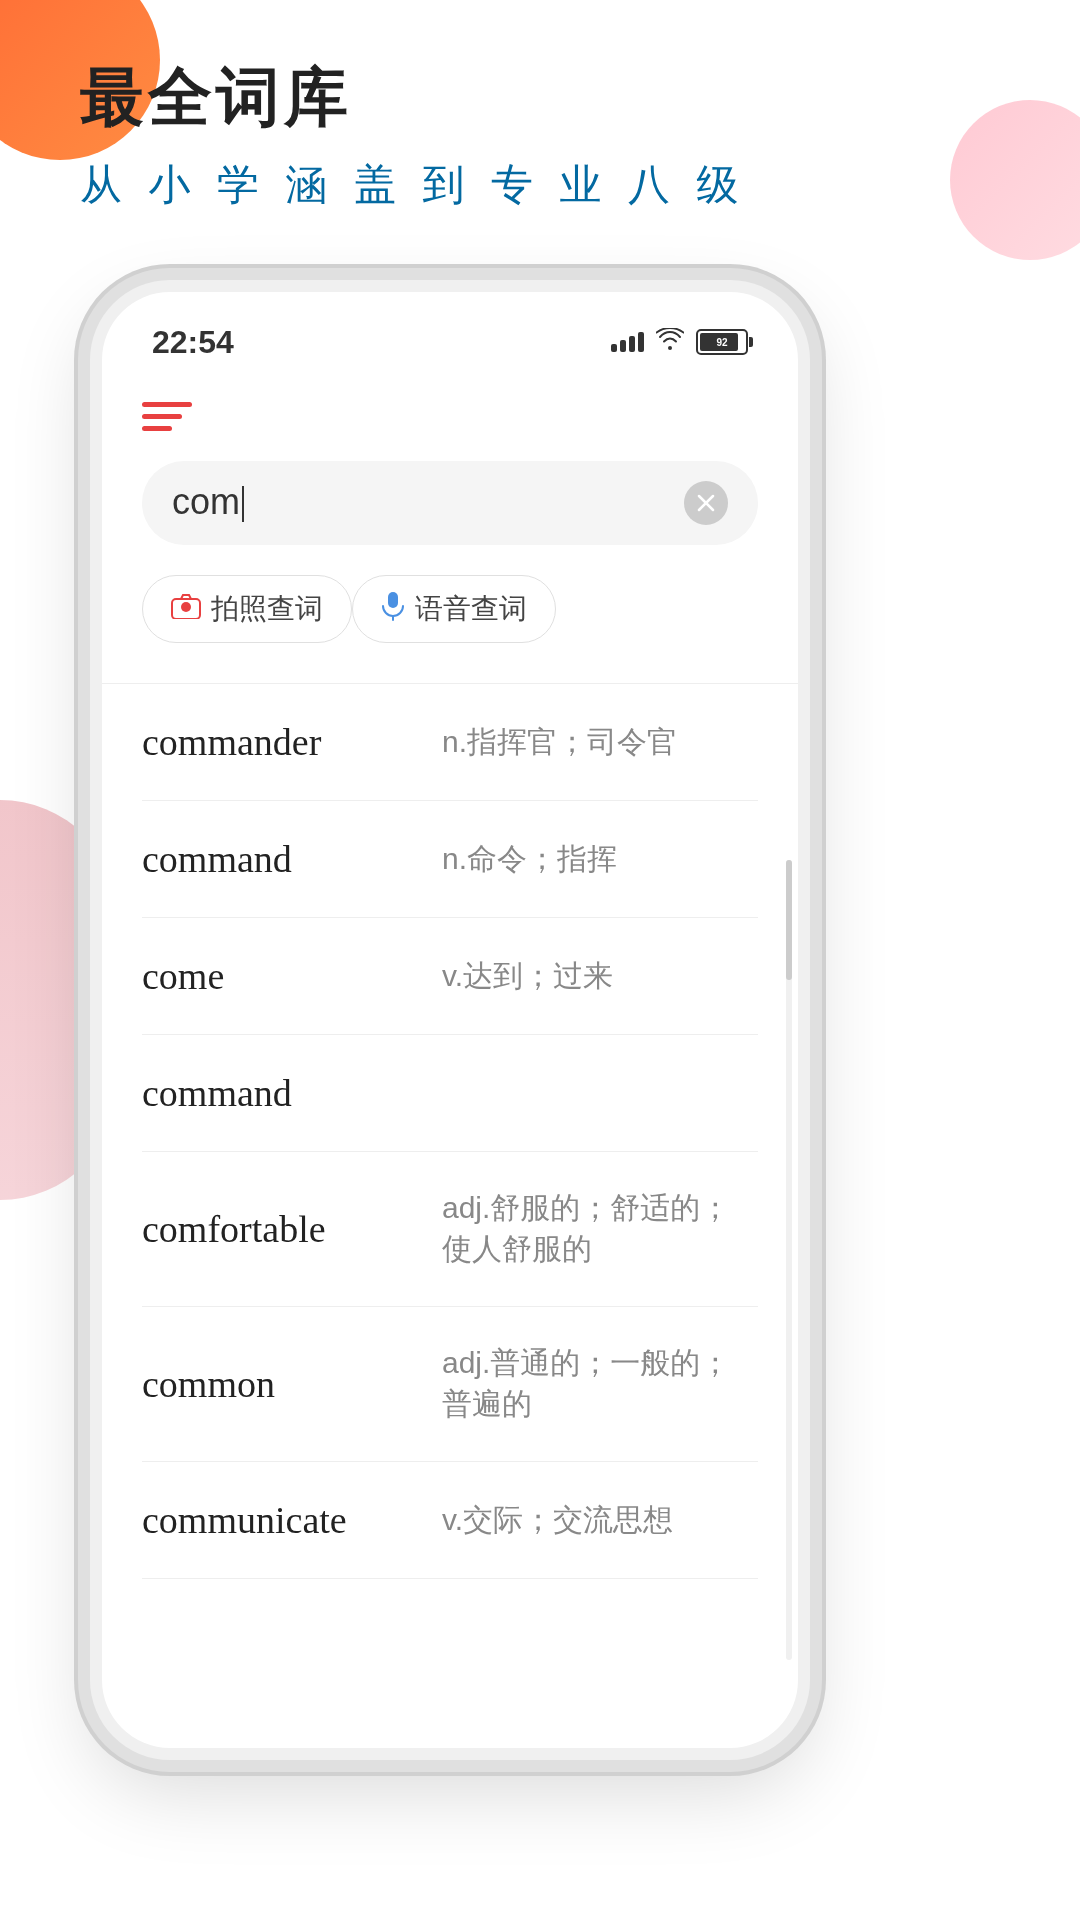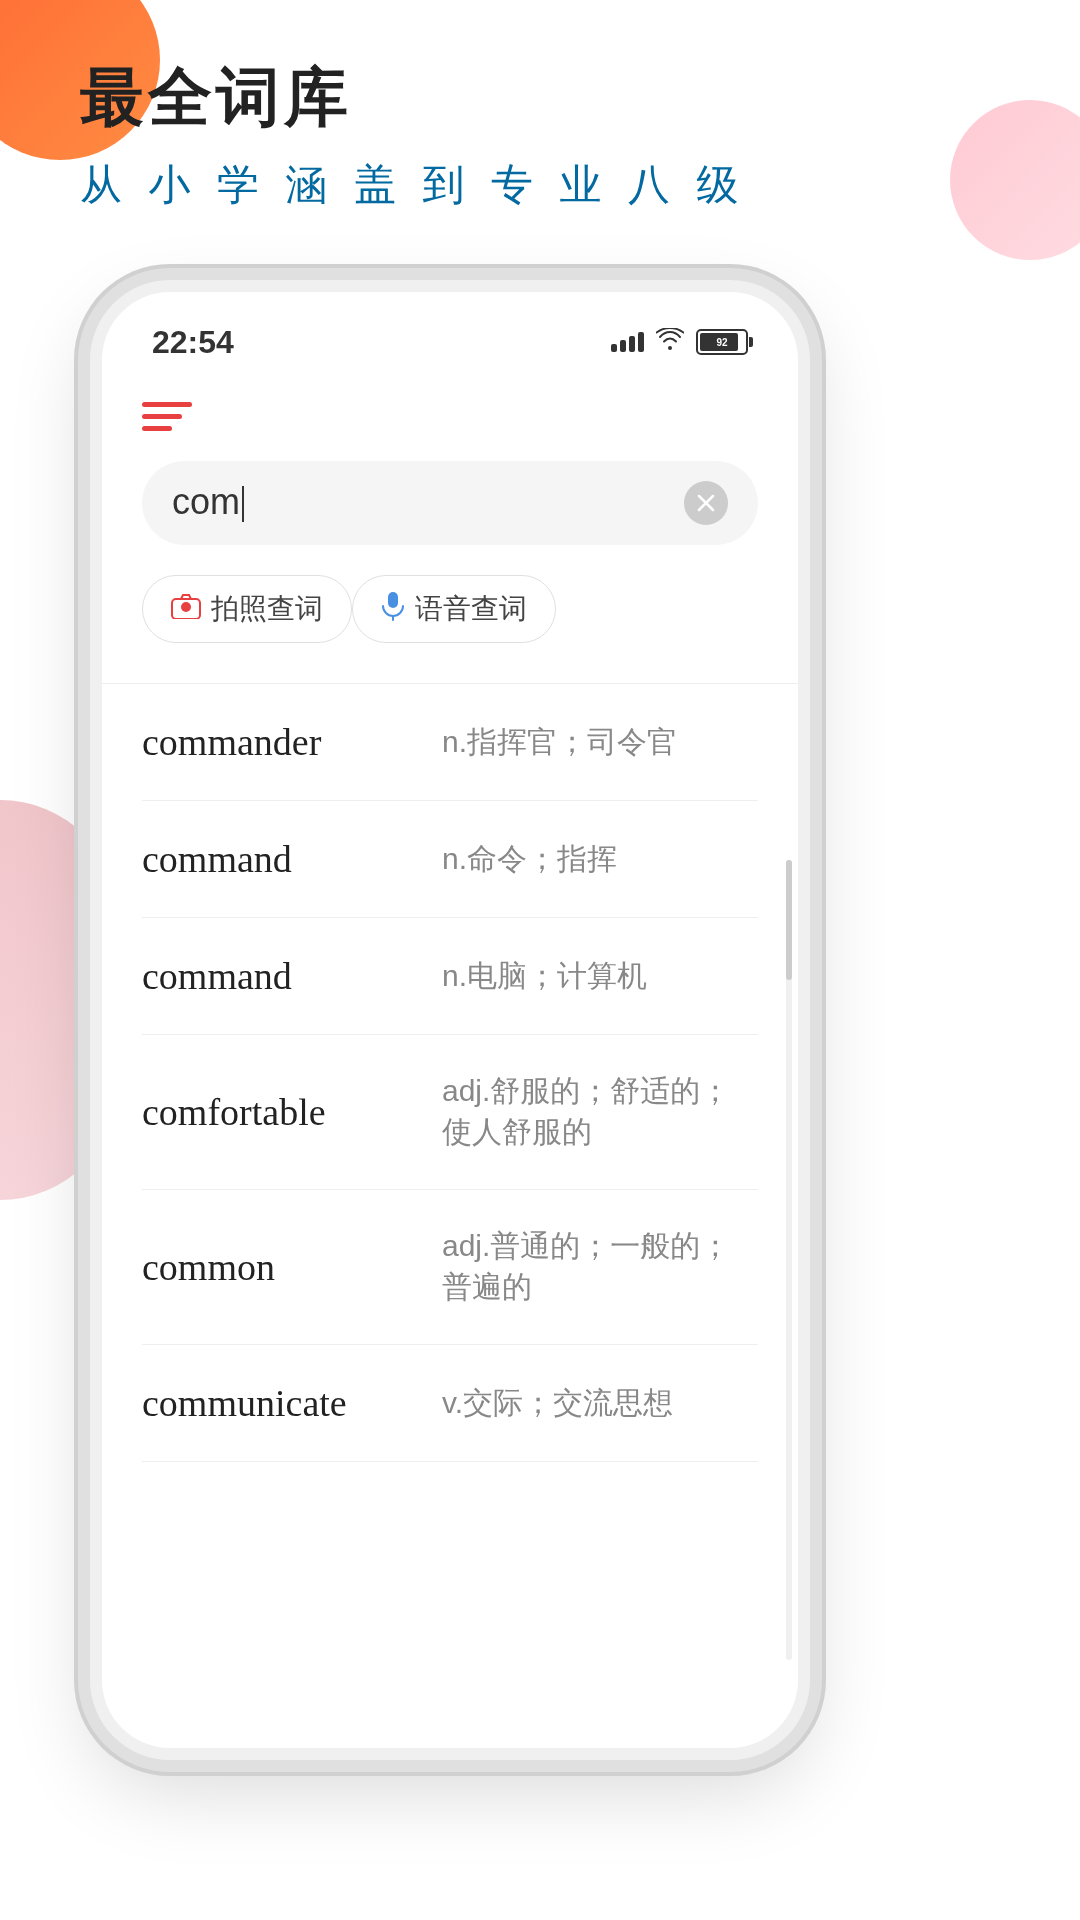--- a/index.html
+++ b/index.html
@@ -448,22 +448,25 @@
       <div class="word-list">
       <div class="word-item">
             <span class="word-english">commander</span>
             <span class="word-chinese">n.指挥官；司令官</span>
           </div>
           <div class="word-item">
             <span class="word-english">command</span>
             <span class="word-chinese">n.命令；指挥</span>
           </div>
           <div class="word-item">
+            <span class="word-english">come</span>
+            <span class="word-chinese">v.达到；过来</span>
+          </div>
+          <div class="word-item">
             <span class="word-english">command</span>
-            <span class="word-chinese">n.电脑；计算机</span>
           </div>
           <div class="word-item">
             <span class="word-english">comfortable</span>
             <span class="word-chinese">adj.舒服的；舒适的；使人舒服的</span>
           </div>
           <div class="word-item">
             <span class="word-english">common</span>
             <span class="word-chinese">adj.普通的；一般的；普遍的</span>
           </div>
           <div class="word-item">

